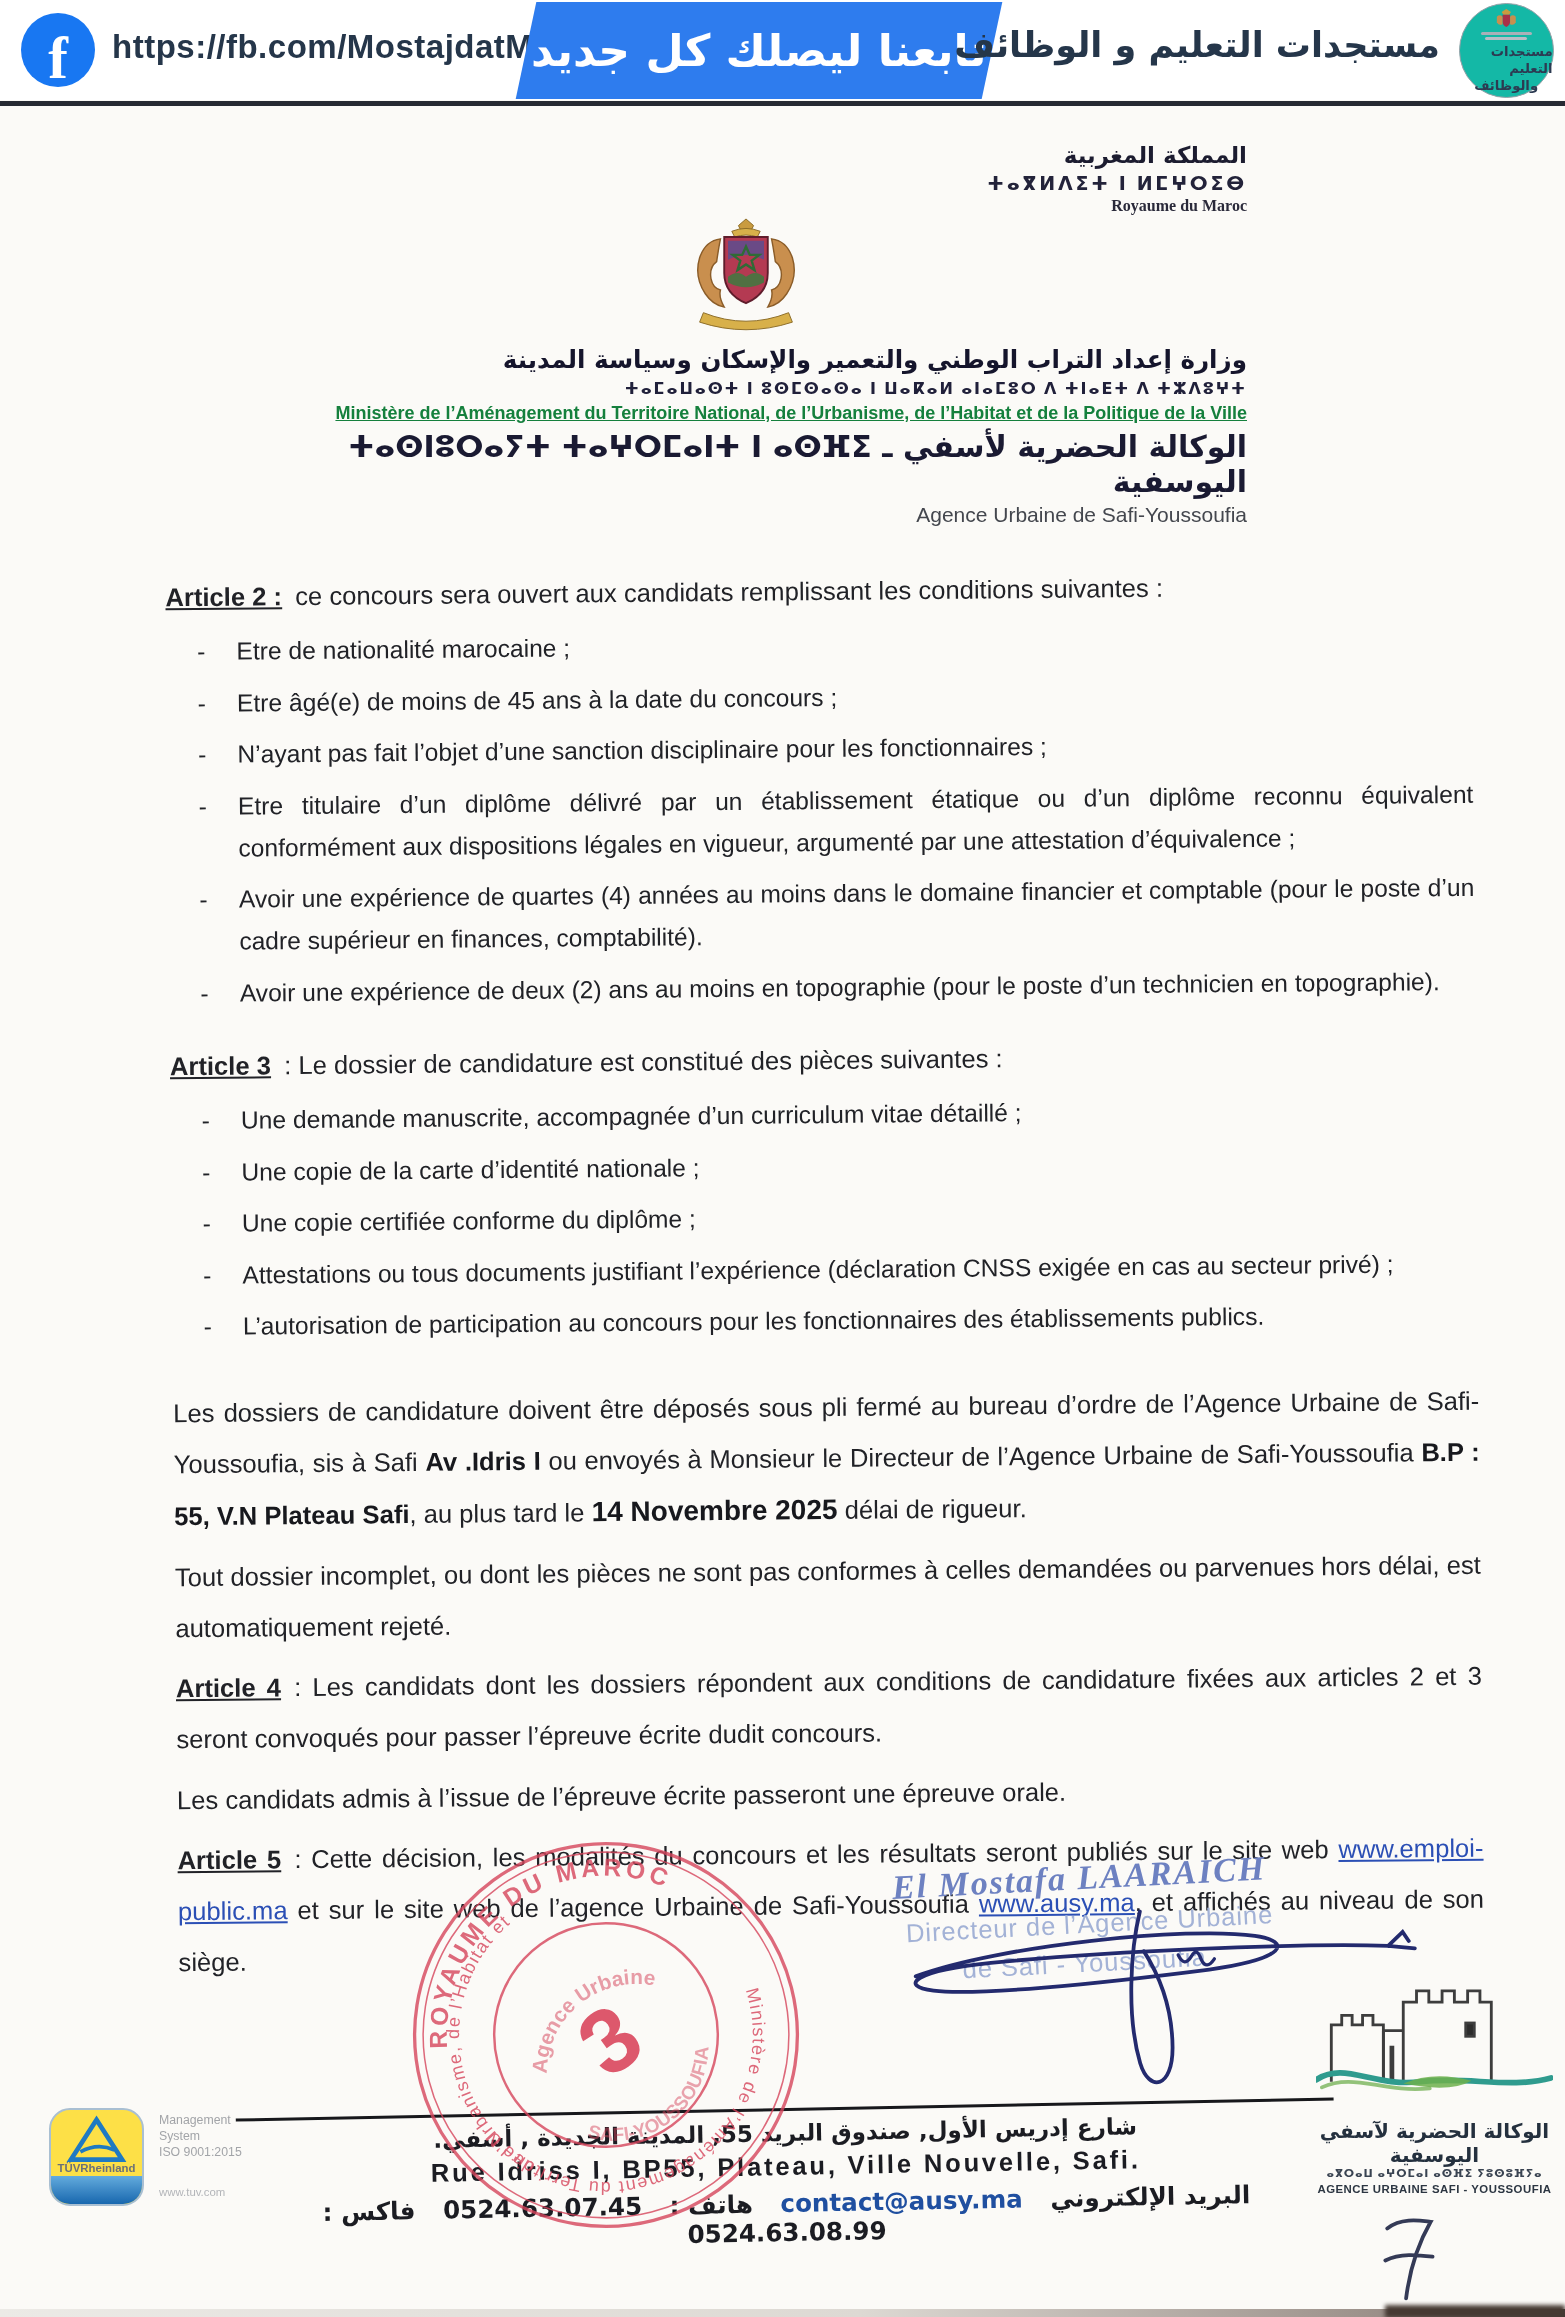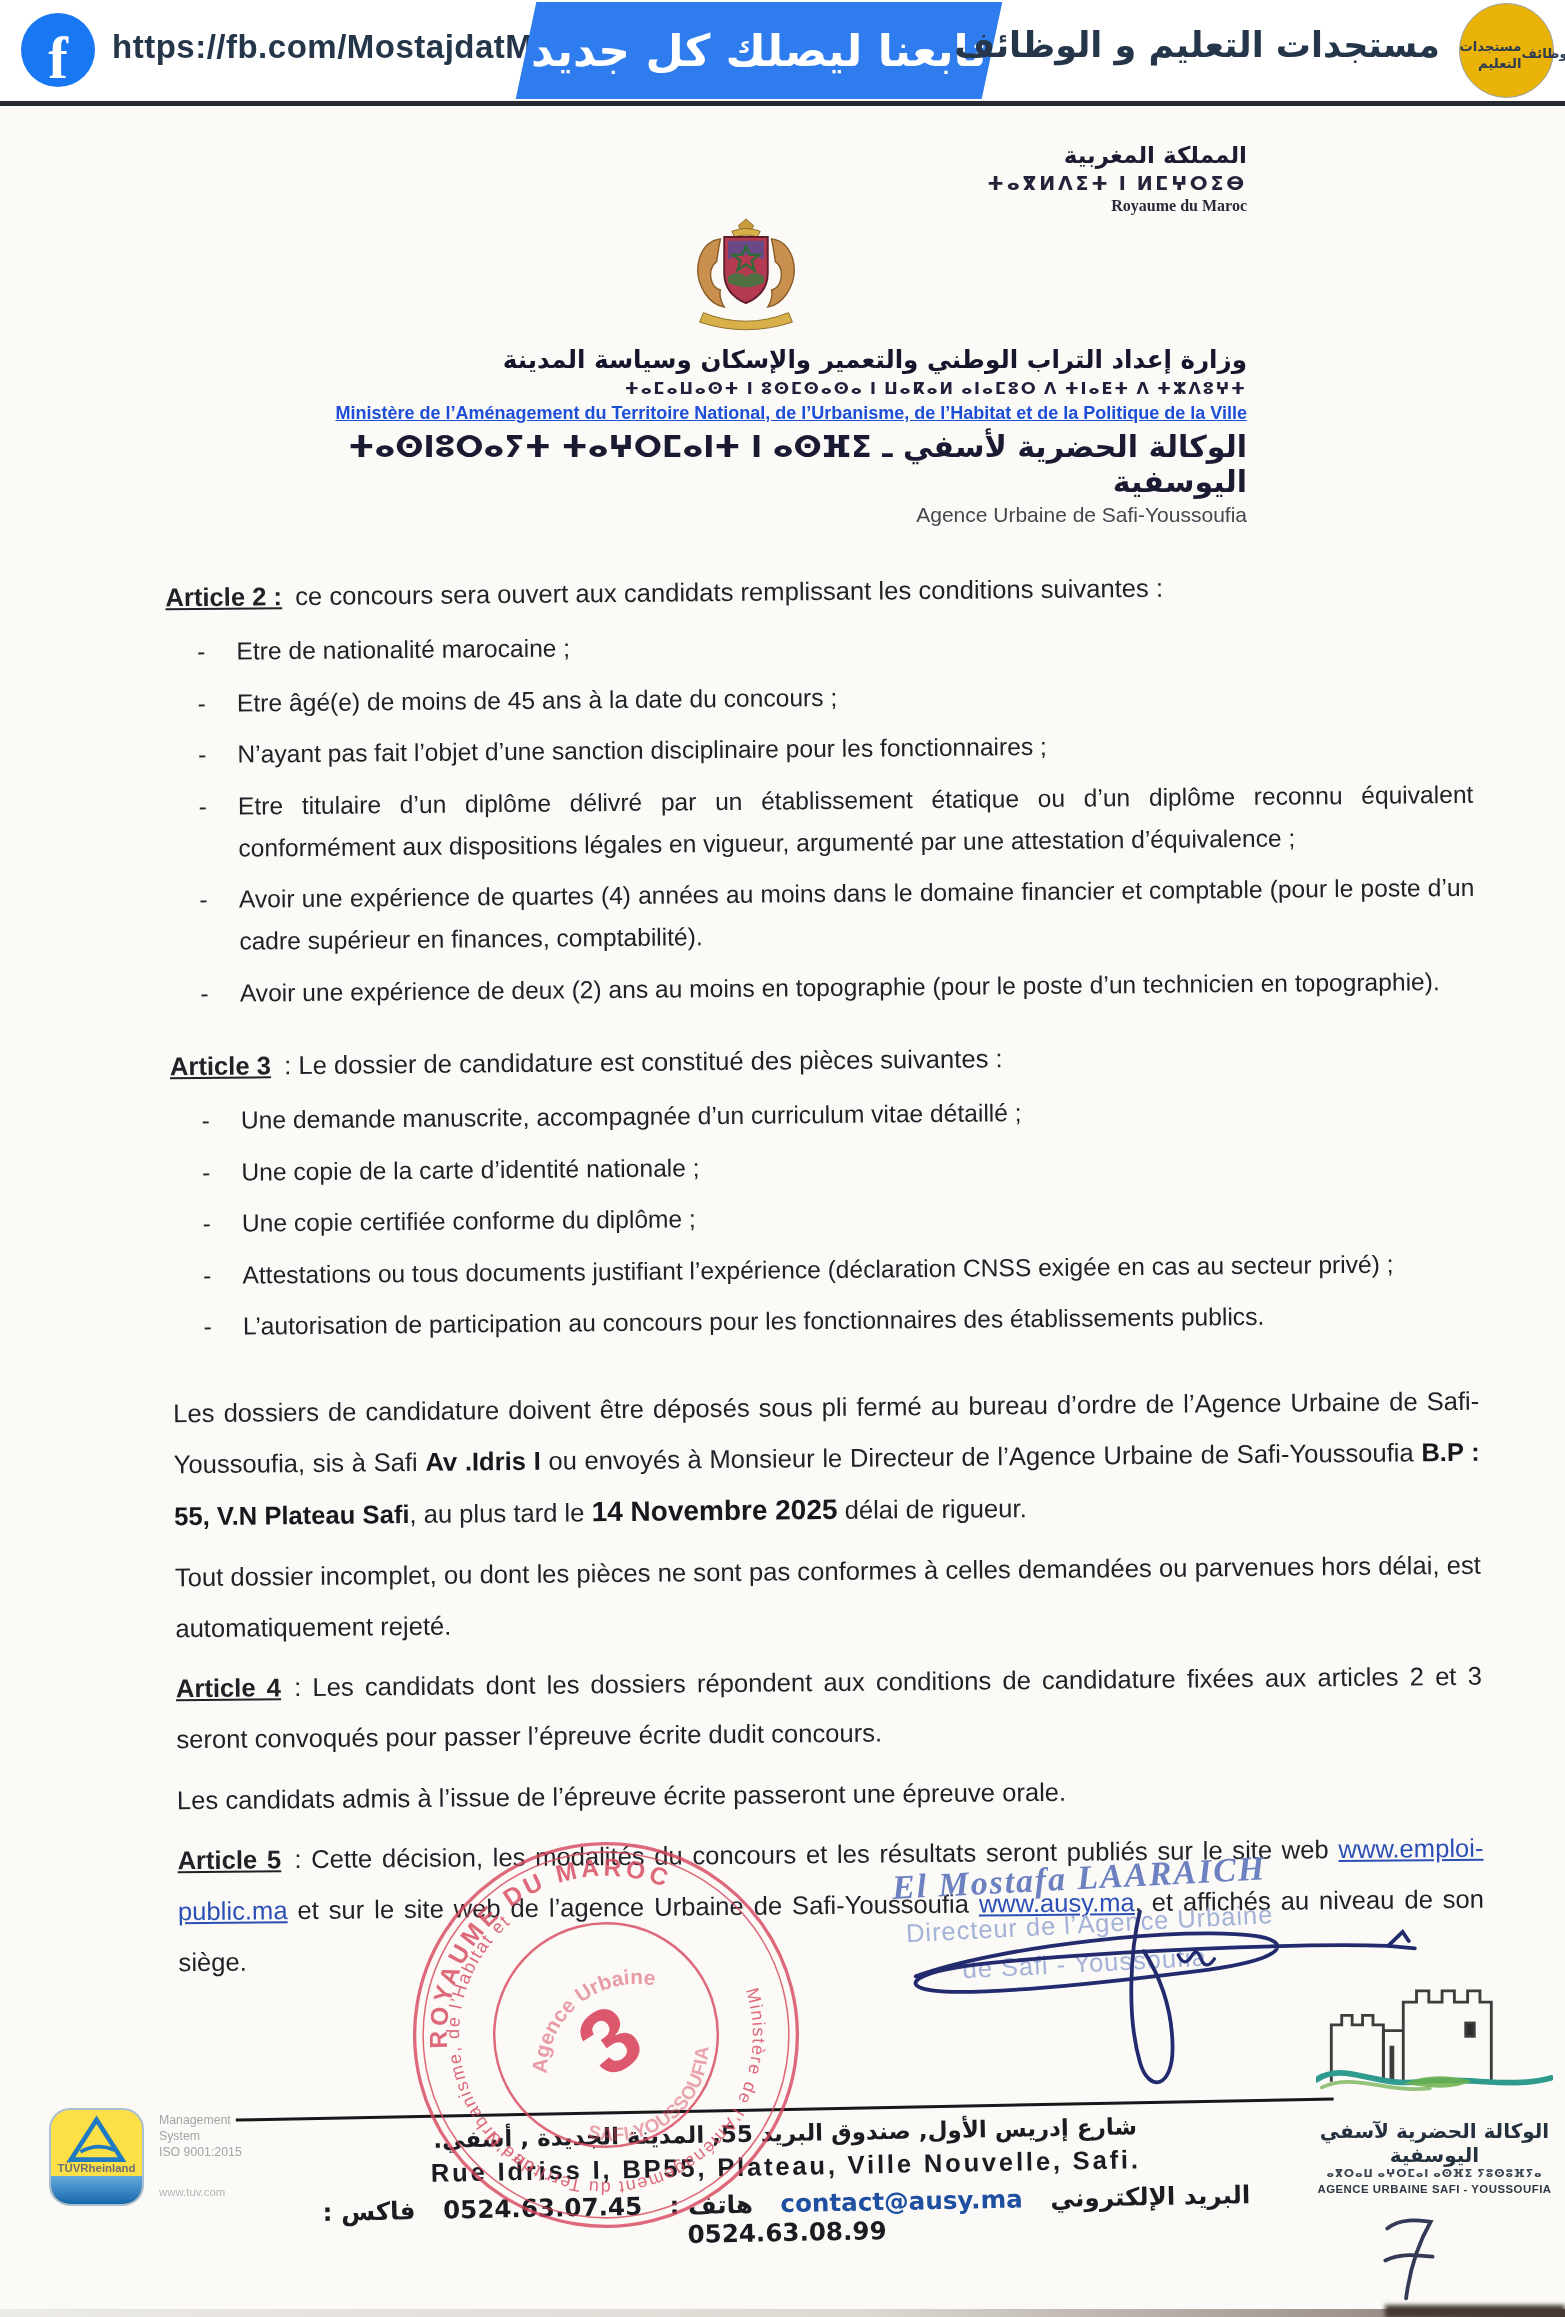--- a/index.html
+++ b/index.html
@@ -16,39 +16,39 @@
         transform:translateY(7.6px);}
   .fb-url{position:absolute;top:28px;left:112px;font-size:33px;font-weight:bold;color:#25364a;
           letter-spacing:0.5px;text-decoration:none;}
   .ribbon{position:absolute;top:1.9px;left:526px;width:466px;height:97px;background:#2e7cee;
           transform:skewX(-12deg);display:flex;align-items:center;justify-content:center;}
   .ribbon-text{transform:skewX(12deg);color:#ffffff;font-size:44px;font-weight:bold;direction:rtl;
                font-family:"DejaVu Sans",sans-serif;}
   .brand-title{position:absolute;top:24.6px;right:125px;font-size:35px;font-weight:bold;color:#25364a;
                direction:rtl;font-family:"DejaVu Sans",sans-serif;}
   .badge{position:absolute;top:2.8px;right:11.4px;width:95px;height:95px;border-radius:50%;
-         background:#eab308;border:1.9px solid #9aa0a8;box-sizing:border-box;
-         display:flex;flex-direction:row;align-items:center;justify-content:flex-start;padding-top:5.7px;}
+         background:#14b8a6;border:1.9px solid #9aa0a8;box-sizing:border-box;
+         display:flex;flex-direction:column;align-items:center;justify-content:flex-start;padding-top:5.7px;}
   .badge-emblem{width:24.6px;height:21px;}
   .badge-blur{width:51px;height:2.8px;background:#aab0b8;border-radius:1.9px;margin-top:1.9px;}
   .badge-blur2{width:42px;height:2.8px;background:#b8bec6;border-radius:1.9px;margin-top:1.9px;}
   .badge-line{font-size:13.2px;font-weight:bold;color:#2c3b52;direction:rtl;line-height:17px;
               font-family:"DejaVu Sans",sans-serif;margin-top:2.8px;}
 
   
   .doc-header{position:absolute;top:142px;left:244px;width:1003px;text-align:right;z-index:2;}
   .kingdom-ar{font-size:23px;font-weight:bold;color:#1c1c30;direction:rtl;
               font-family:"DejaVu Sans",sans-serif;}
   .kingdom-tz{font-size:19px;color:#23233a;letter-spacing:2.8px;margin-top:3.8px;font-weight:bold;}
   .kingdom-fr{font-size:16px;font-weight:bold;color:#2a2a3a;font-family:"Liberation Serif",serif;margin-top:1.9px;}
   .emblem{margin:3.8px auto 1.9px auto;display:block;}
   .ministry-ar{font-size:24.6px;font-weight:bold;color:#15152c;direction:rtl;
                font-family:"DejaVu Sans",sans-serif;margin-top:1.9px;}
   .ministry-tz{font-size:16px;font-weight:bold;color:#20203a;letter-spacing:1.9px;margin-top:4.7px;}
-  .ministry-fr{font-size:18px;font-weight:bold;color:#1d4ed8;text-decoration:underline;margin-top:4.7px;}
+  .ministry-fr{font-size:18px;font-weight:bold;color:#15803d;text-decoration:underline;margin-top:4.7px;}
   .agency-mixed{font-size:30px;font-weight:bold;color:#1a1a32;margin-top:5.7px;
                 font-family:"DejaVu Sans",sans-serif;}
   .agency-fr{font-size:21px;color:#44474e;margin-top:3.8px;}
 
   
   .articles{position:absolute;top:570px;left:172px;width:1306px;transform:rotate(-0.55deg);
             font-size:25.6px;line-height:42px;z-index:1;}
   .ah{font-weight:bold;text-decoration:underline;margin-right:13.2px;}
   .intro-row{margin-bottom:13.2px;}
   .bi{display:flex;margin:0 0 9.5px 23px;font-size:24.6px;}

